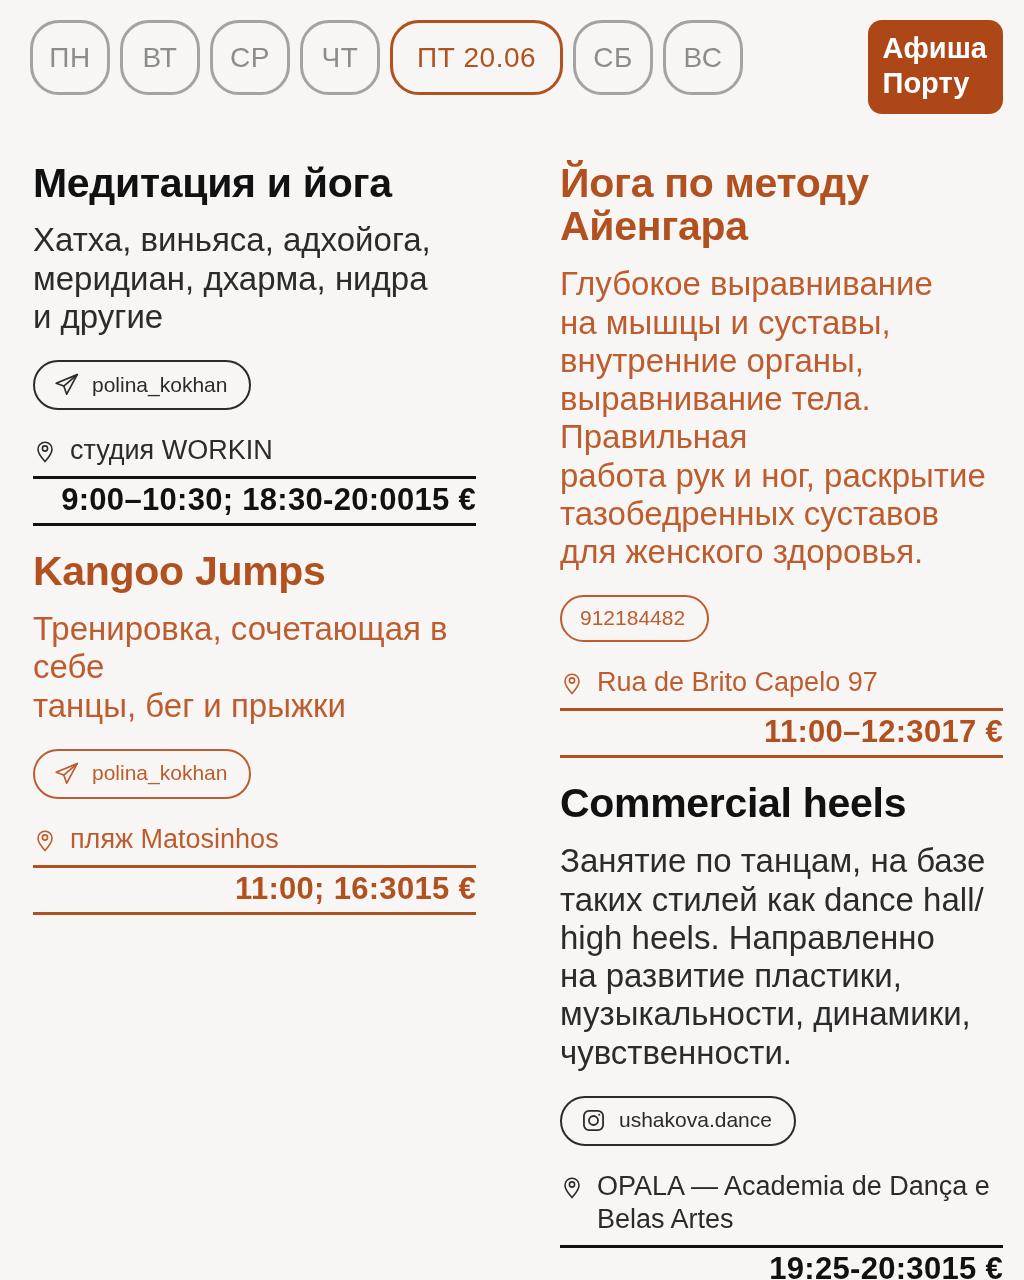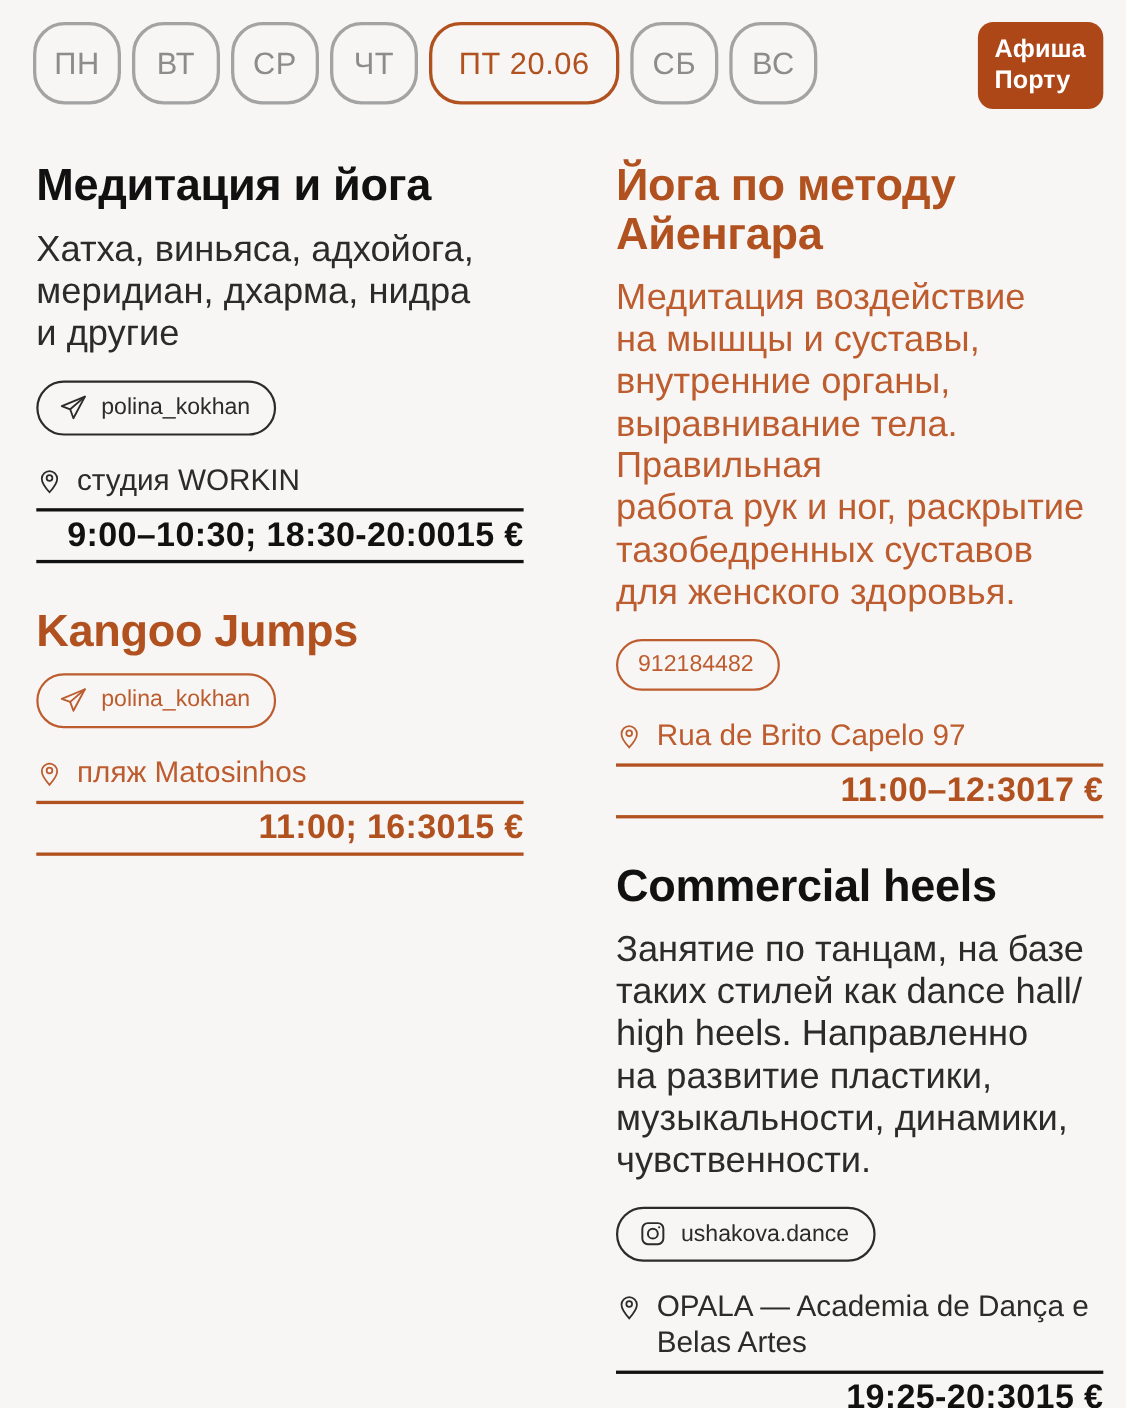--- a/index.html
+++ b/index.html
@@ -50,36 +50,36 @@
     border-color:var(--accent);
     color:var(--accent);
     padding:0 24px;
   }
   .brand{
     margin-left:auto;
     background:var(--accent-dark);
     color:#ffffff;
     border-radius:14px;
     padding:11px 16px 13px 15px;
-    font-size:23px;
+    font-size:29px;
     font-weight:700;
     line-height:1.2;
     display:flex;
     flex-direction:column;
     cursor:pointer;
   }
   
   .columns{
     display:flex;
     gap:84px;
     margin-top:48px;
     padding-left:3px;
   }
   .col{width:452px;display:flex;flex-direction:column;}
-  .card + .card{margin-top:40px;}
+  .card + .card{margin-top:24px;}
   
   .title{
     margin:0 0 16px;
     font-size:41px;
     font-weight:700;
     line-height:1.07;
     letter-spacing:-0.3px;
     white-space:pre-line;
     color:var(--text-dark);
   }
@@ -187,20 +187,22 @@
           <span>студия WORKIN</span>
         </div>
         <div class="sched">
           <span>9:00–10:30; 18:30-20:00</span>
           <span>15 €</span>
         </div>
       </article>
 
       <article class="card card--orange">
         <h2 class="title">Kangoo Jumps</h2>
+        <p class="desc">Тренировка, сочетающая в себе
+танцы, бег и прыжки</p>
         <button class="pill">
           <span class="icon">
             <svg viewBox="0 0 24 24" fill="none" stroke="currentColor" stroke-width="1.5" stroke-linejoin="round" stroke-linecap="round">
               <path d="M21.5 3.2 L2.8 10.9 L9.6 13.4 L12.2 20.6 Z"></path>
               <path d="M9.6 13.4 L21.5 3.2"></path>
             </svg>
           </span>
           <span>polina_kokhan</span>
         </button>
         <div class="loc">
@@ -218,21 +220,21 @@
         </div>
       </article>
 
     </section>
 
     <section class="col">
 
       <article class="card card--orange">
         <h2 class="title">Йога по методу
 Айенгара</h2>
-        <p class="desc">Медитация воздействие
+        <p class="desc">Глубокое выравнивание
 на мышцы и суставы,
 внутренние органы,
 выравнивание тела. Правильная
 работа рук и ног, раскрытие
 тазобедренных суставов
 для женского здоровья.</p>
         <button class="pill">
           <span>912184482</span>
         </button>
         <div class="loc">

